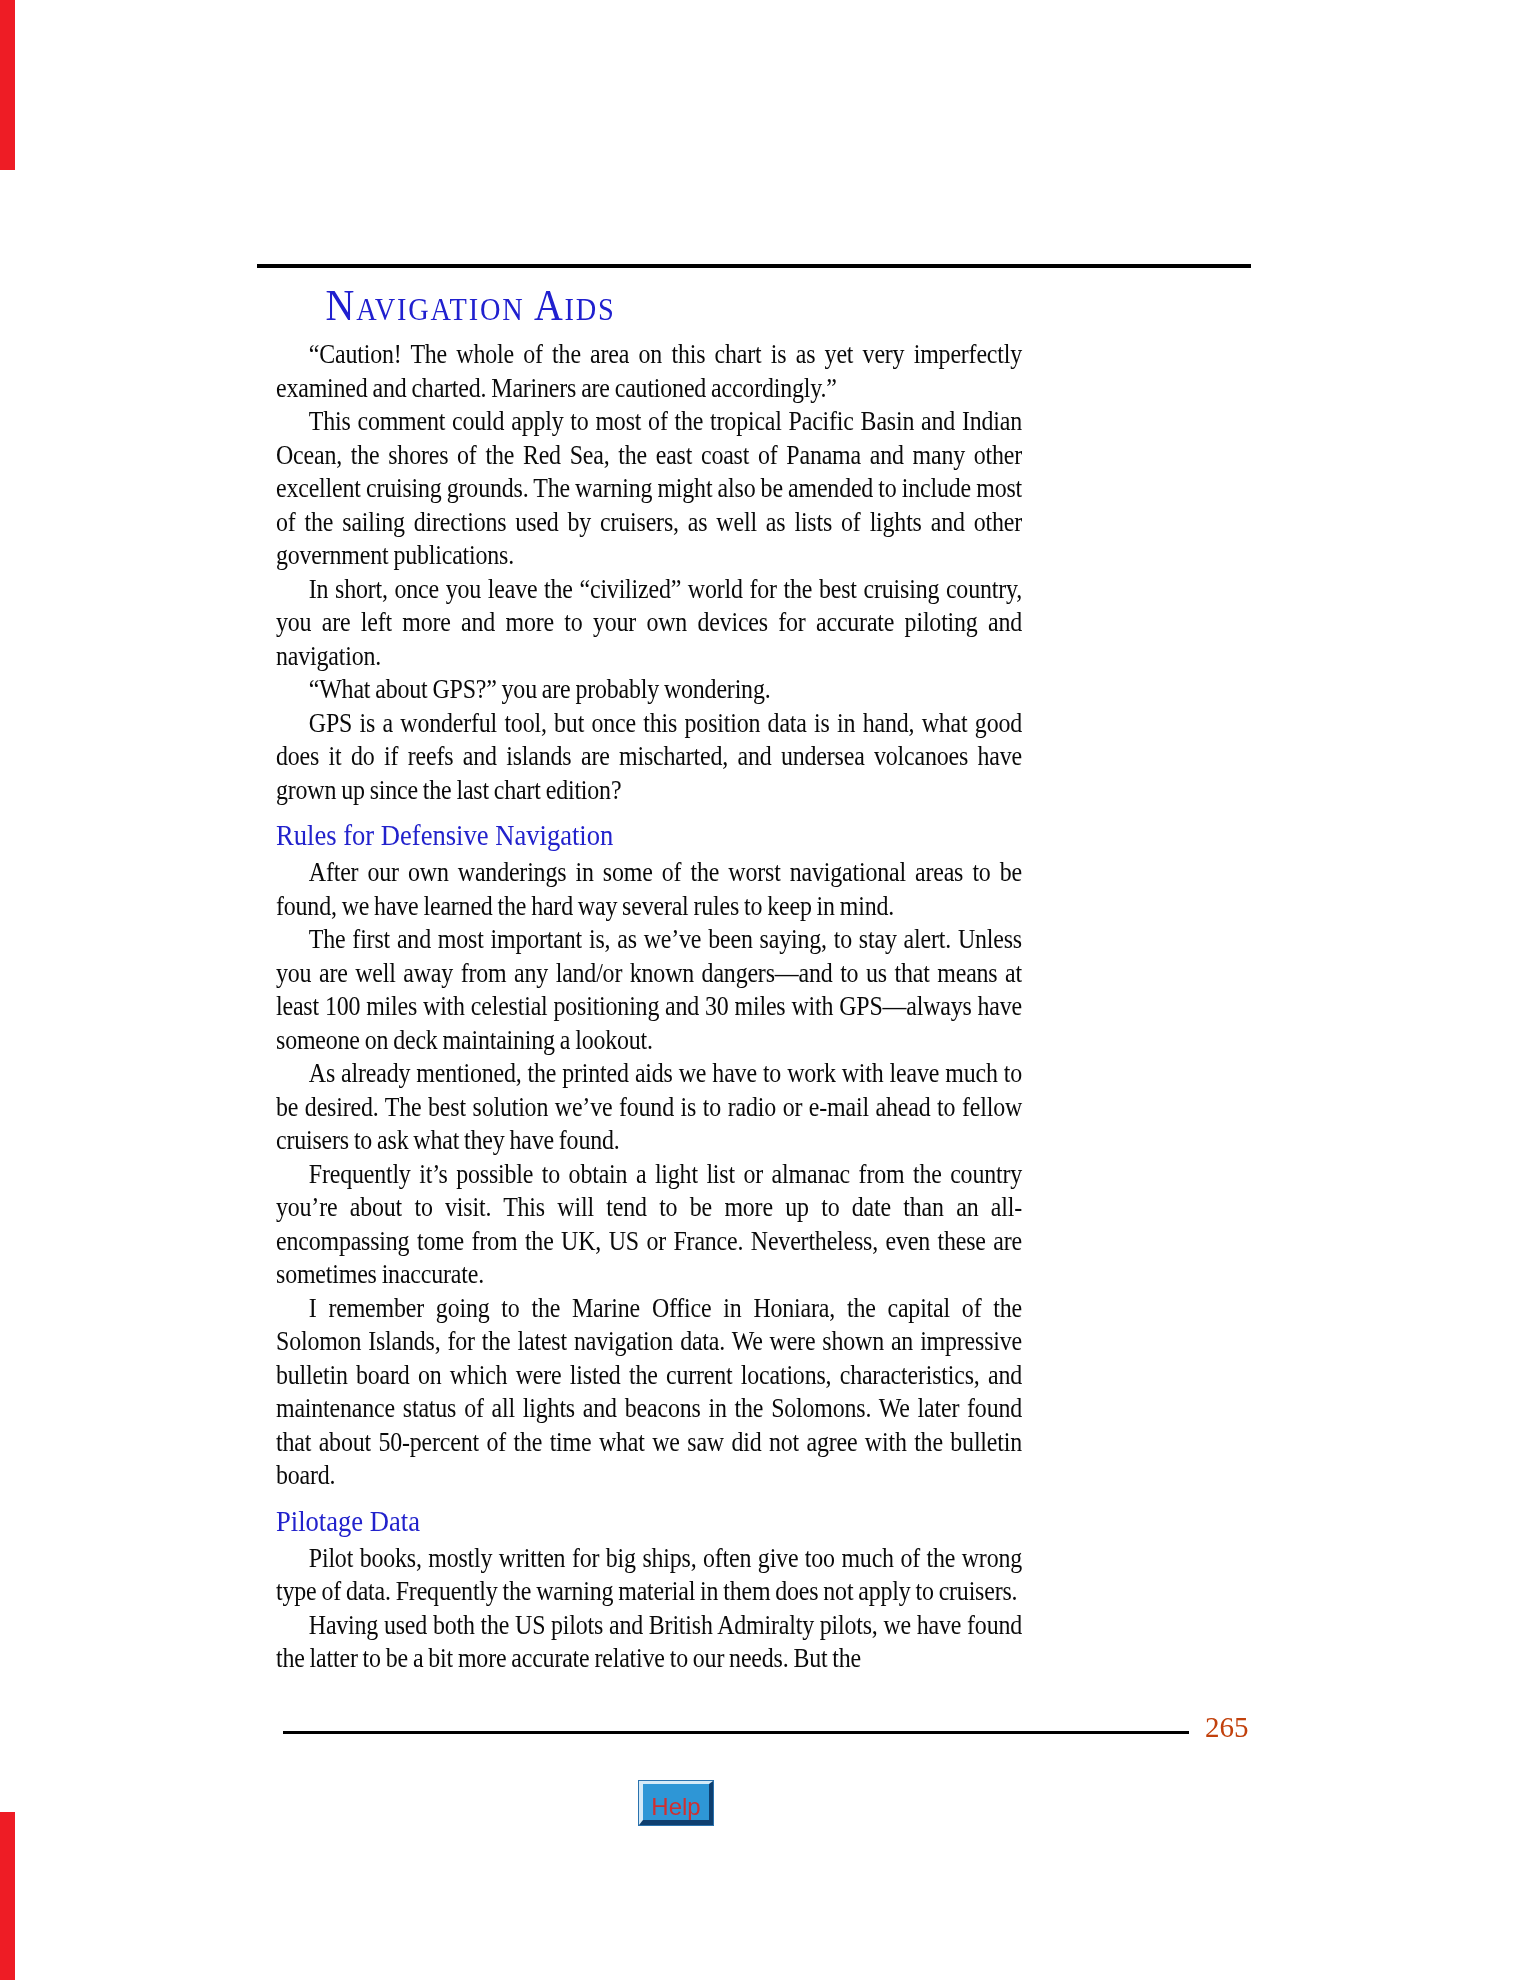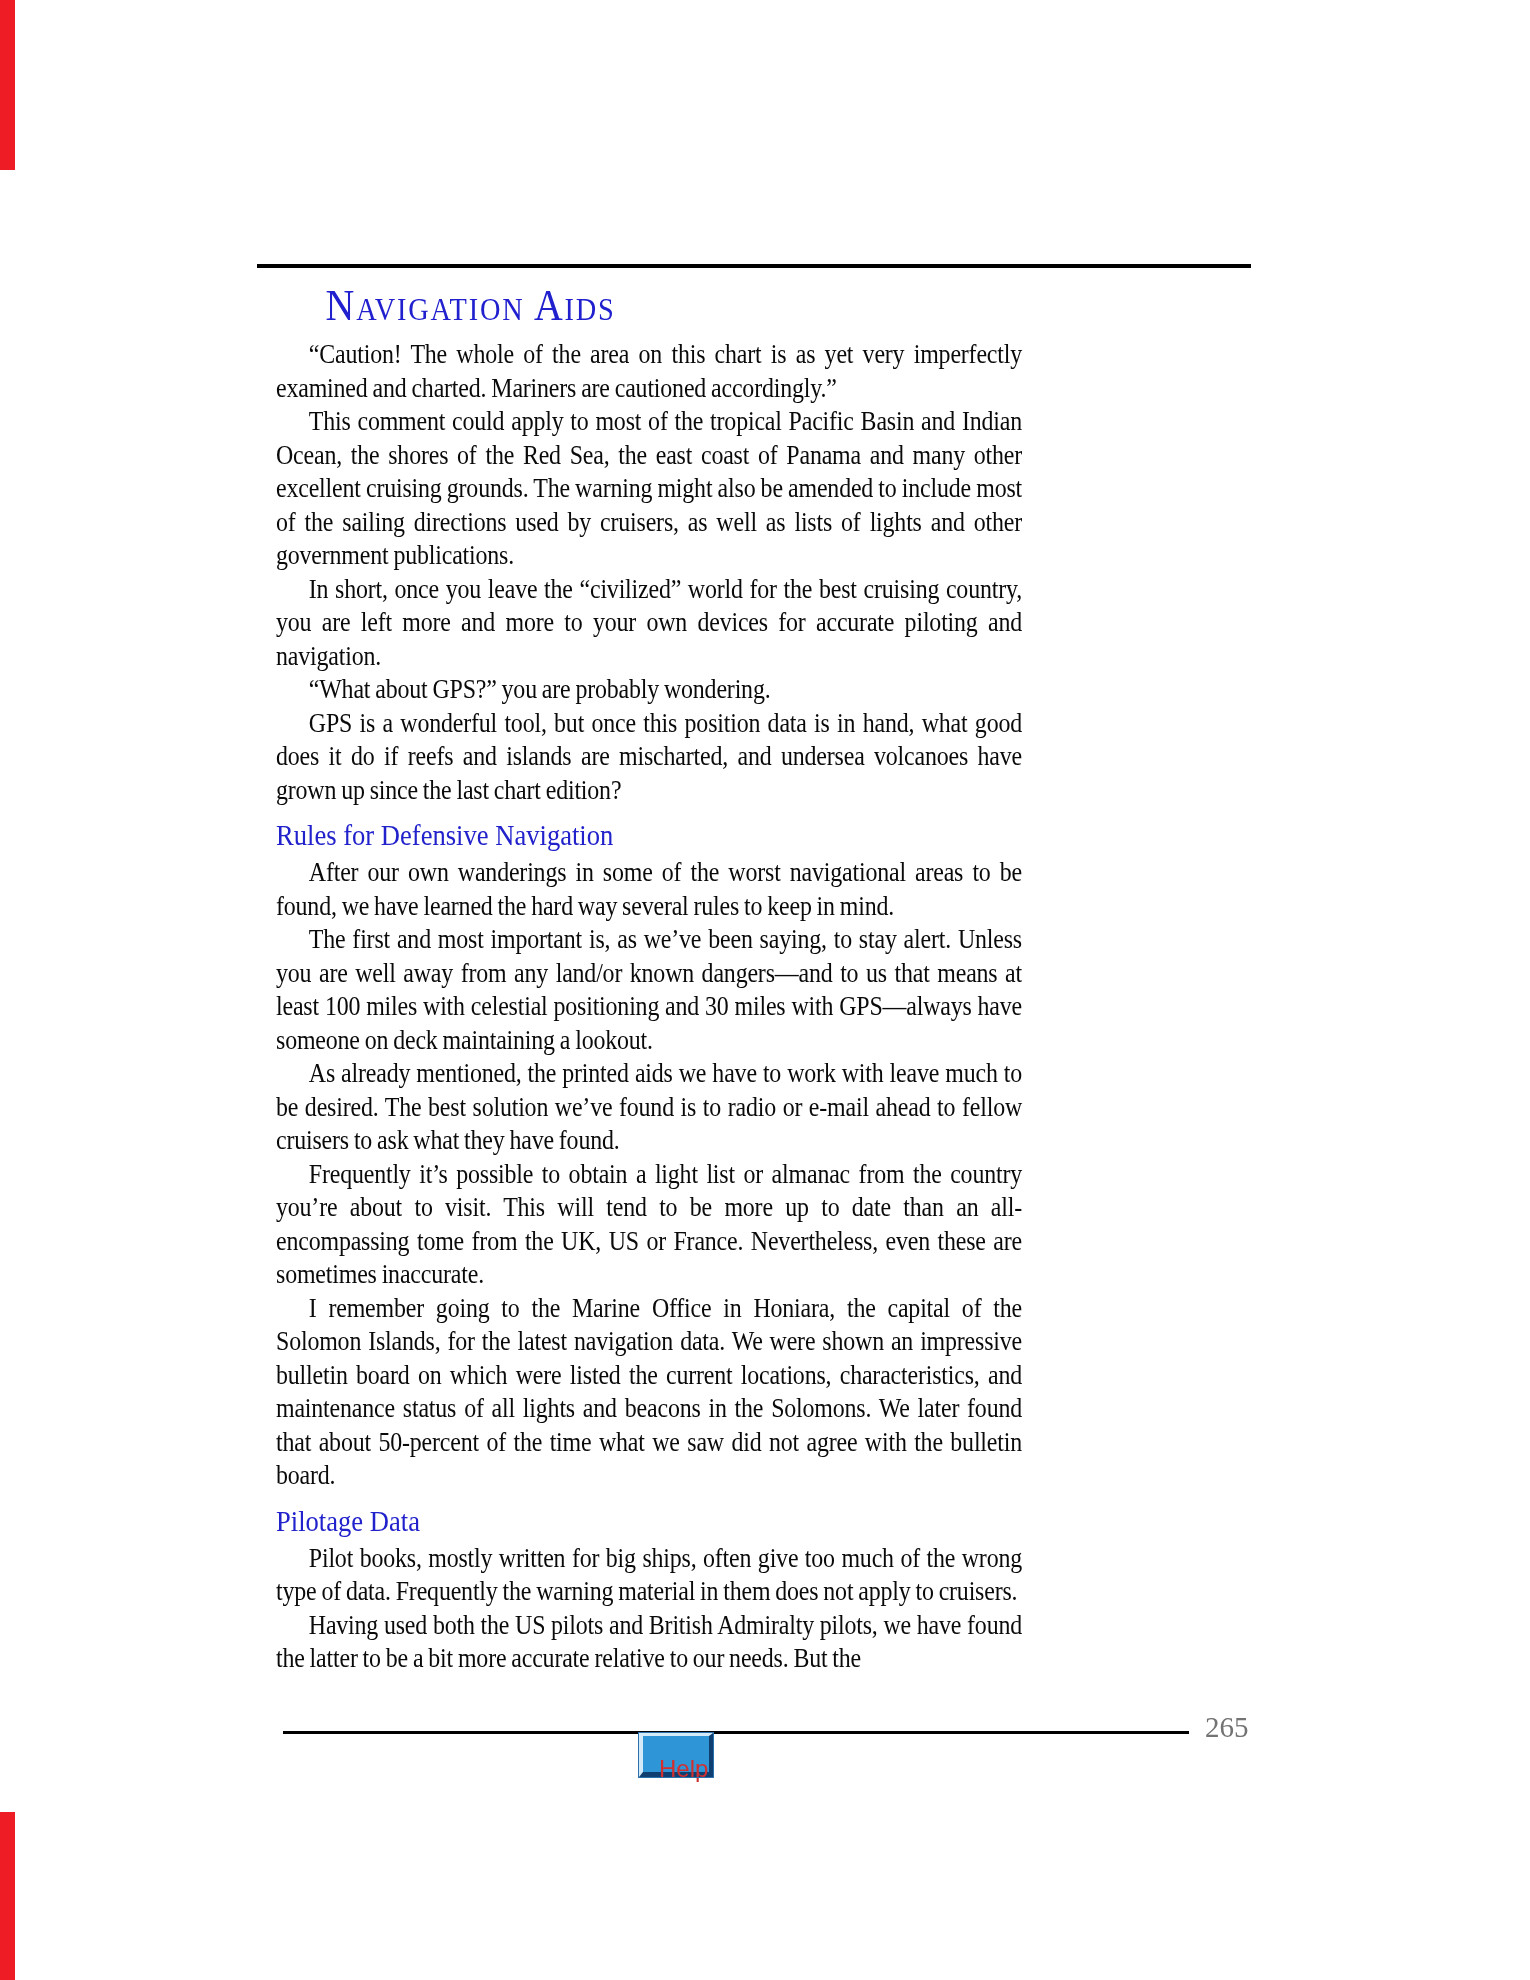--- a/index.html
+++ b/index.html
@@ -38,38 +38,38 @@
     color:#0a0a0a;
   }
   h2.heading {
     margin:9px 0 3px 0;
     font-size:30px; line-height:37px;
     font-weight:400;
     color:#2222cc;
   }
   .page-number {
     position:absolute; left:1205px; top:1711px;
-    font-size:29px; color:#737373;
+    font-size:29px; color:#c2410c;
     font-family:"Liberation Serif", serif;
   }
   .help-button {
-    position:absolute; left:639px; top:1733px;
+    position:absolute; left:639px; top:1781px;
     width:74px; height:44px;
     box-sizing:border-box;
     background:#2e96d6;
     border-top:3px solid #d5eaf8;
     border-left:4px solid #d5eaf8;
     border-right:4px solid #0e3f70;
     border-bottom:5px solid #0e3f70;
     outline:1px solid #2a72ae;
     font-family:"Liberation Sans", sans-serif;
     font-size:24px; line-height:33px;
     color:#d22f2f;
     text-align:center;
-    padding:16px;
+    padding:6px;
     cursor:pointer;
   }
 </style>
 </head>
 <body>
 
 <div id="red-bar-top" class="red-bar"></div>
 <div id="red-bar-bottom" class="red-bar"></div>
 
 <div class="rule-top"></div>

